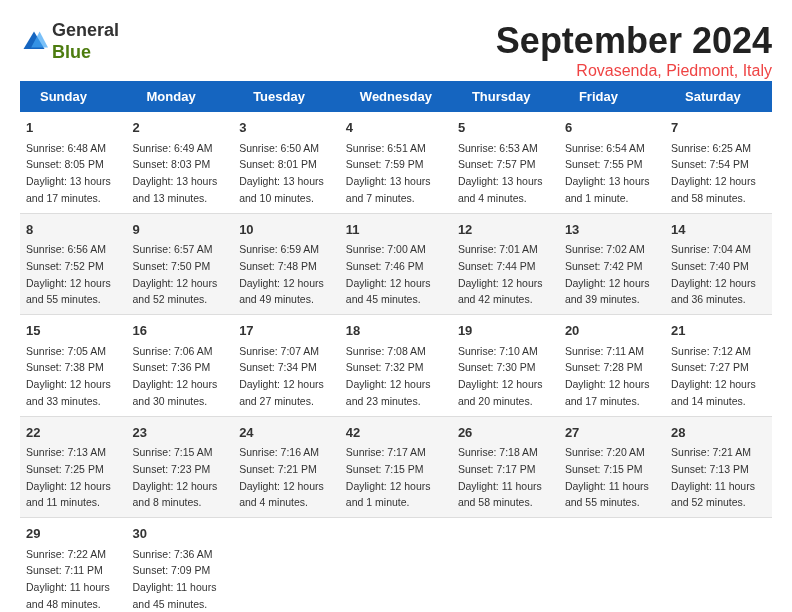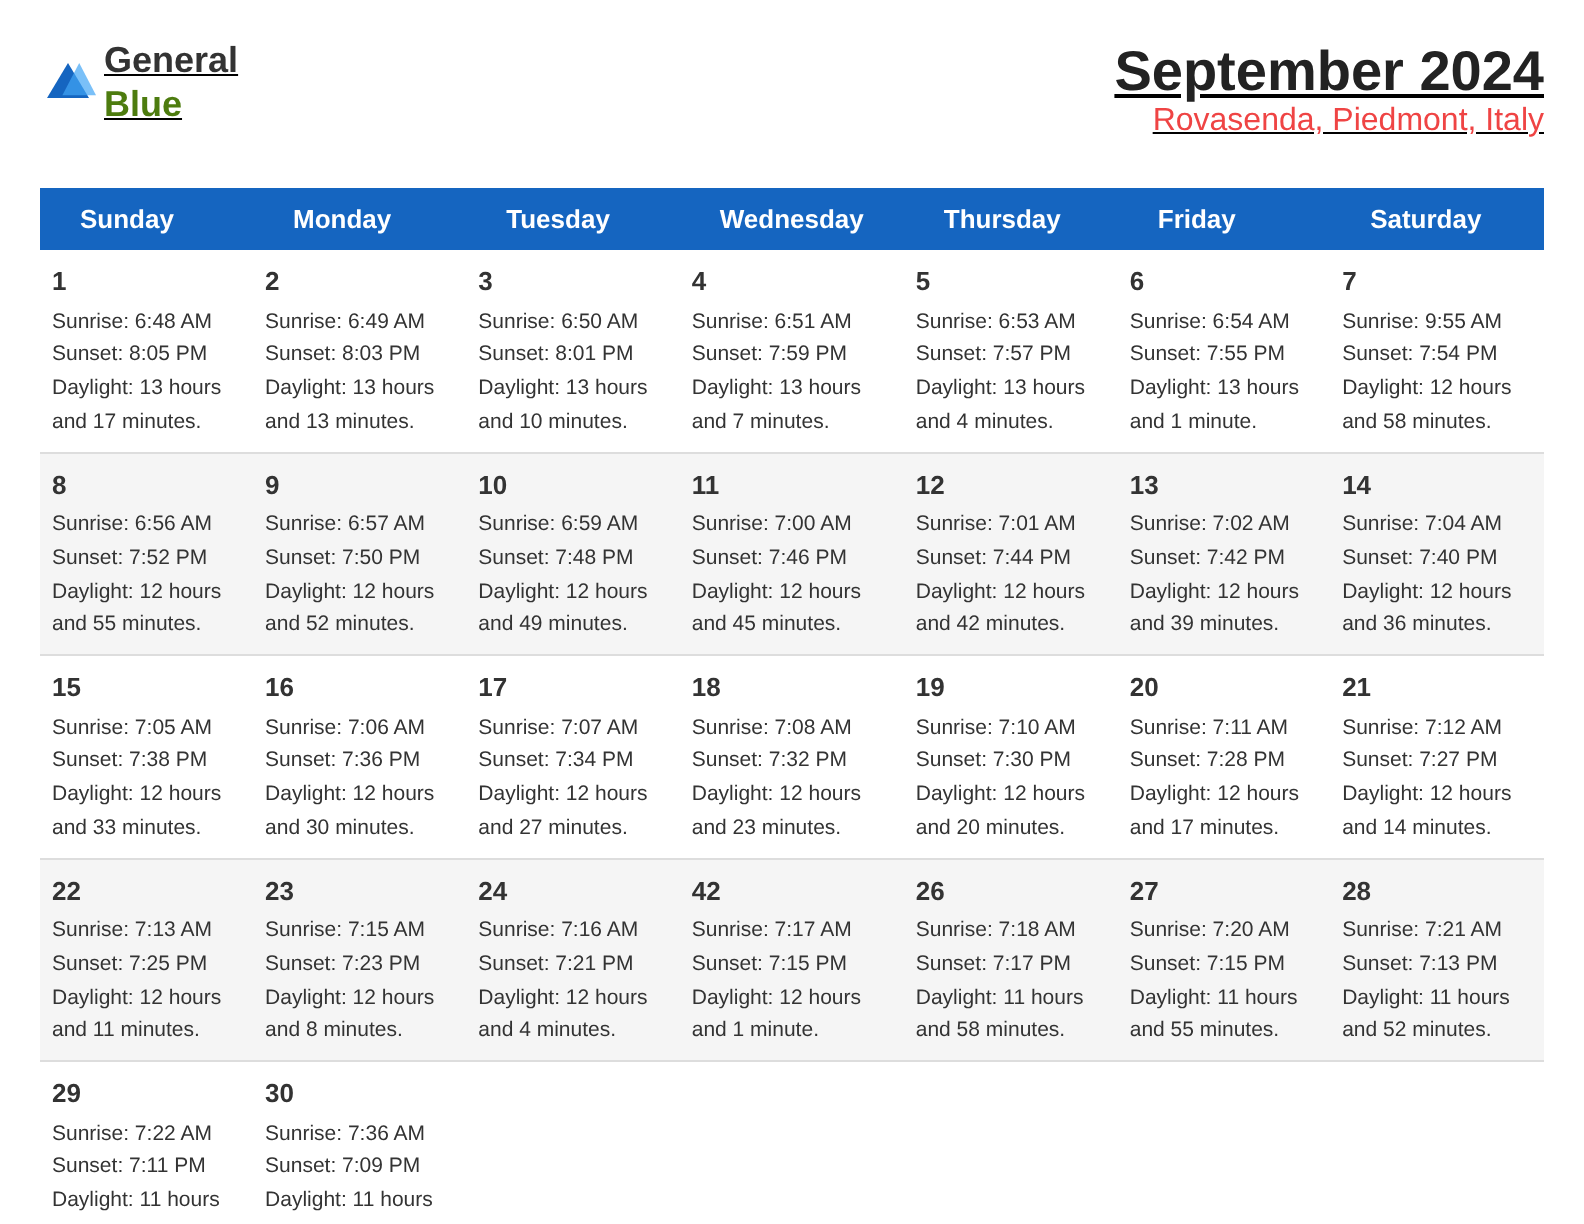--- a/index.html
+++ b/index.html
@@ -7,22 +7,21 @@
       font-family: Arial, sans-serif;
       background: #fff;
       width: 792px;
       min-height: 612px;
       padding: 20px;
     }
     .header-area {
       display: flex;
       justify-content: space-between;
       align-items: flex-start;
-      margin-bottom: 24px;
-      text-decoration: underline;
+      margin-bottom: 1px;
     }
     .logo {
       display: flex;
       align-items: center;
       gap: 4px;
     }
     .logo-text {
       font-size: 18px;
       font-weight: bold;
       line-height: 1.2;
@@ -30,21 +29,21 @@
     .logo-general { color: #333; }
     .logo-blue { color: #4d7c0f; }
     .logo-icon {
       width: 28px;
       height: 28px;
     }
     .title-area {
       text-align: right;
     }
     .month-title {
-      font-size: 28px;
+      font-size: 36px;
       font-weight: bold;
       color: #222;
     }
     .location {
       font-size: 16px;
       color: #ef4444;
     }
     table {
       width: 100%;
       border-collapse: collapse;
@@ -155,21 +154,21 @@
         <span class="cell-text">Daylight: 13 hours and 4 minutes.</span>
       </td>
         <td>
         <span class="day-num">6</span>
         <span class="cell-text">Sunrise: 6:54 AM</span><br>
         <span class="cell-text">Sunset: 7:55 PM</span><br>
         <span class="cell-text">Daylight: 13 hours and 1 minute.</span>
       </td>
         <td>
         <span class="day-num">7</span>
-        <span class="cell-text">Sunrise: 9:55 AM</span><br>
+        <span class="cell-text">Sunrise: 6:25 AM</span><br>
         <span class="cell-text">Sunset: 7:54 PM</span><br>
         <span class="cell-text">Daylight: 12 hours and 58 minutes.</span>
       </td>
       </tr>
       <tr>
         <td>
         <span class="day-num">8</span>
         <span class="cell-text">Sunrise: 6:56 AM</span><br>
         <span class="cell-text">Sunset: 7:52 PM</span><br>
         <span class="cell-text">Daylight: 12 hours and 55 minutes.</span>

